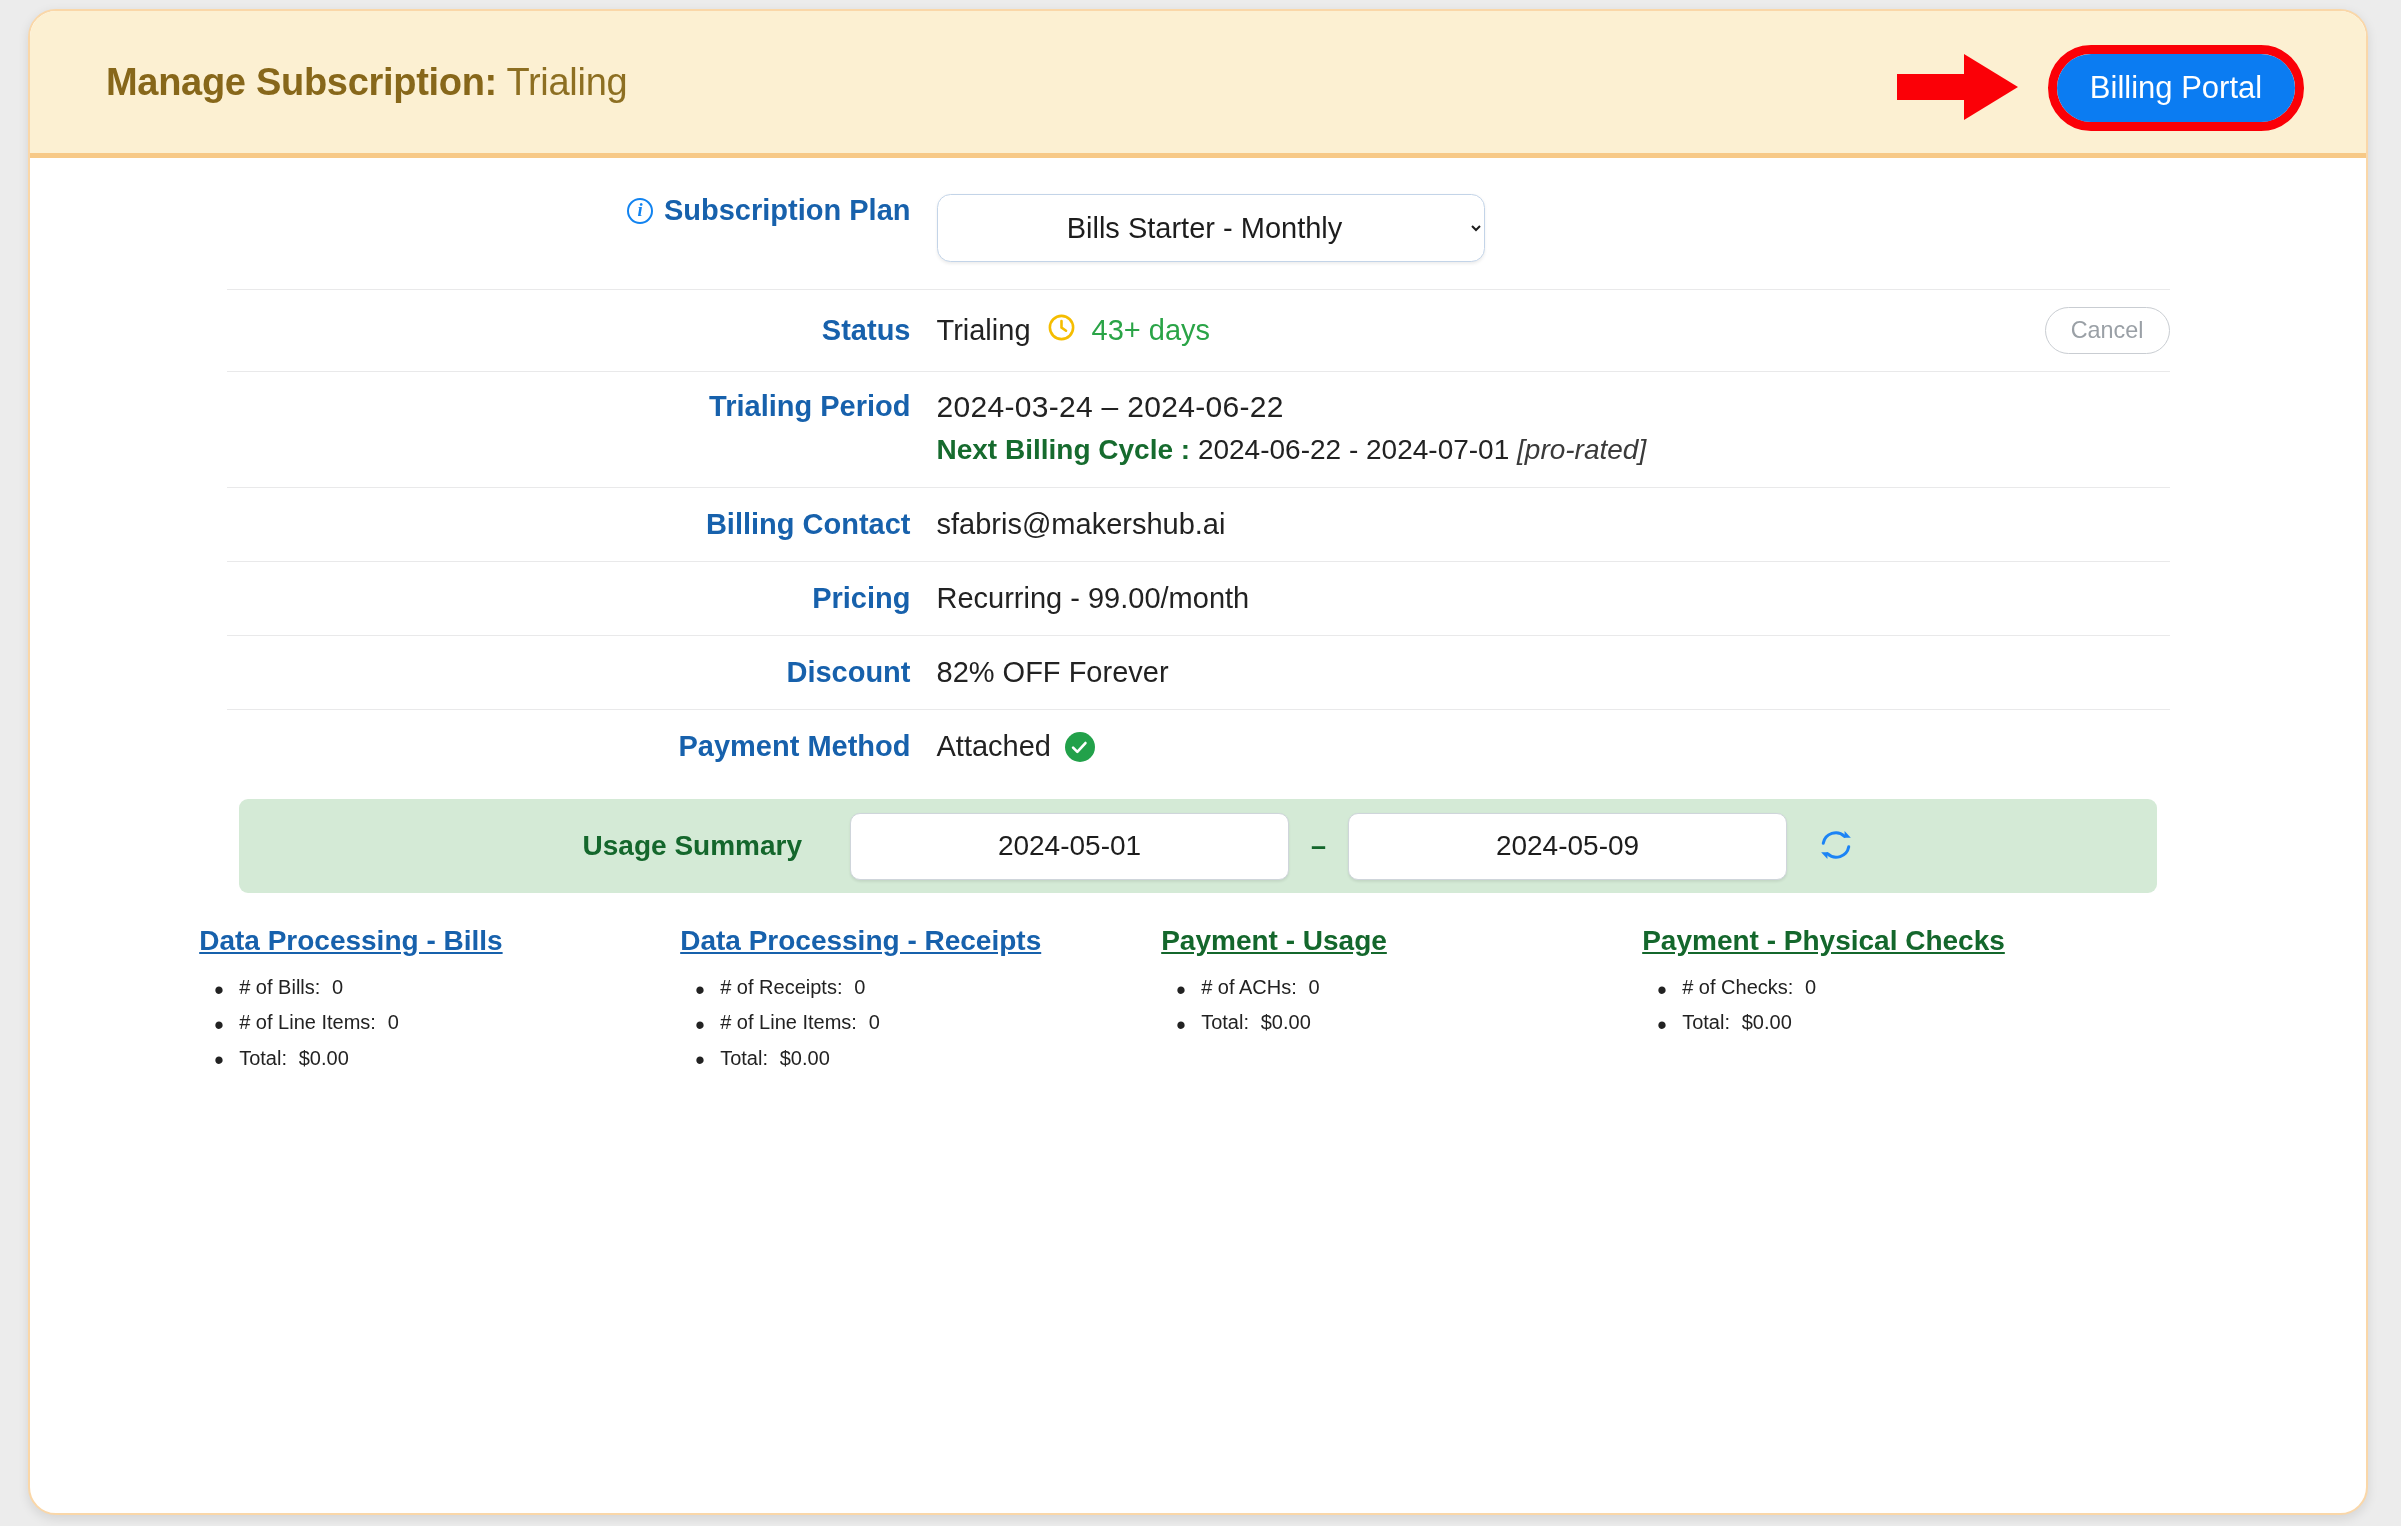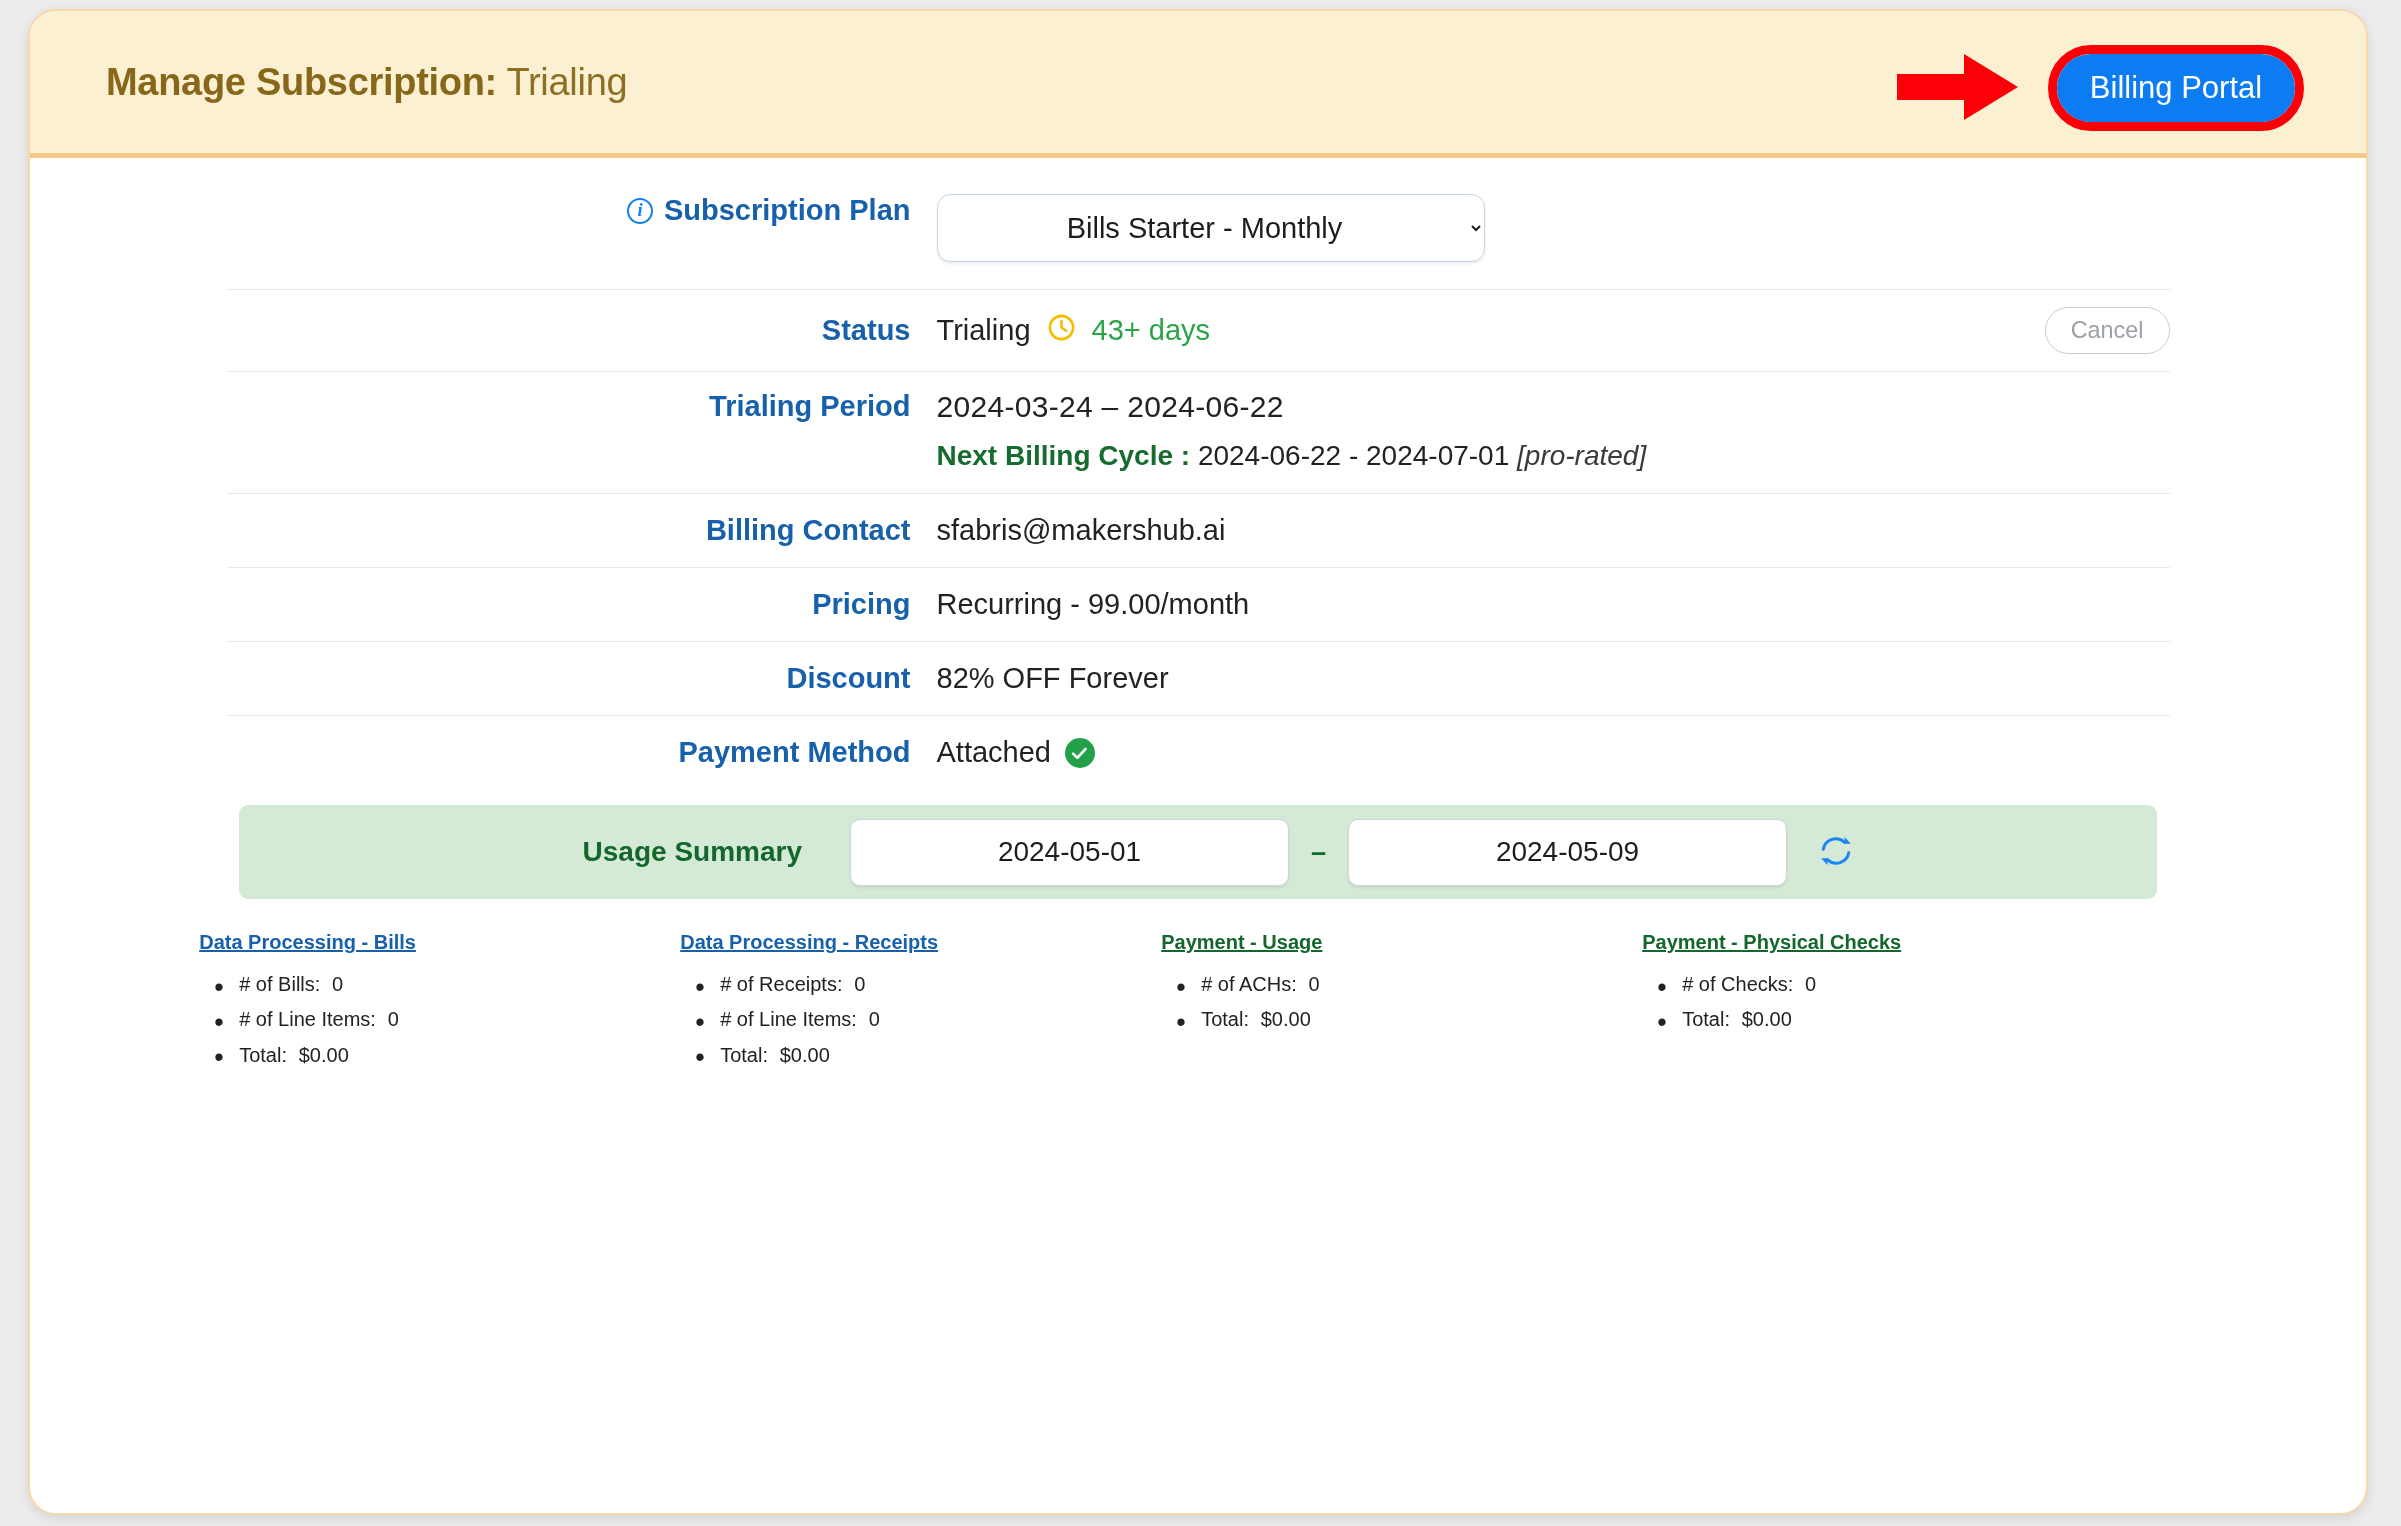--- a/index.html
+++ b/index.html
@@ -182,21 +182,21 @@
     color: #9aa0a6;
     font-family: "Liberation Sans", sans-serif;
     font-size: 23.4px;
     padding: 8.6px 25px;
     cursor: pointer;
     white-space: nowrap;
   }
 
   .row-trial { padding: 18.5px 0 21px 0; }
   .row-trial .lbl { align-items: center; }
-  .trial-block { display: flex; flex-direction: column; gap: 16px; }
+  .trial-block { display: flex; flex-direction: column; gap: 10px; }
   .trial-main { font-size: 30px; color: #222; letter-spacing: 0.3px; }
   .trial-sub { font-size: 28px; color: #222; }
   .trial-sub .nbc { color: #166b2e; font-weight: bold; }
   .trial-sub .prorated { font-style: italic; color: #3a3a3a; }
 
   .row-simple { padding: 20px 0; align-items: center; }
   .row-simple .lbl { align-items: center; }
 
   .attached-wrap { display: flex; align-items: center; gap: 13.6px; }
   .check-badge {
@@ -258,21 +258,21 @@
 
   
   .usage-cols {
     margin: 32px auto 0 auto;
     width: 2010px;
     display: flex;
     padding-left: 6.2px;
   }
   .ucol { width: 481px; flex: 0 0 481px; }
   .ucol h4 {
-    font-size: 20px;
+    font-size: 28px;
     font-weight: bold;
     text-decoration: underline;
     margin-bottom: 18.5px;
     white-space: nowrap;
   }
   .ucol.blue h4 { color: #1761ac; }
   .ucol.green h4 { color: #14672c; }
   .ucol ul { list-style: none; padding-left: 15px; }
   .ucol li {
     font-size: 20px;

